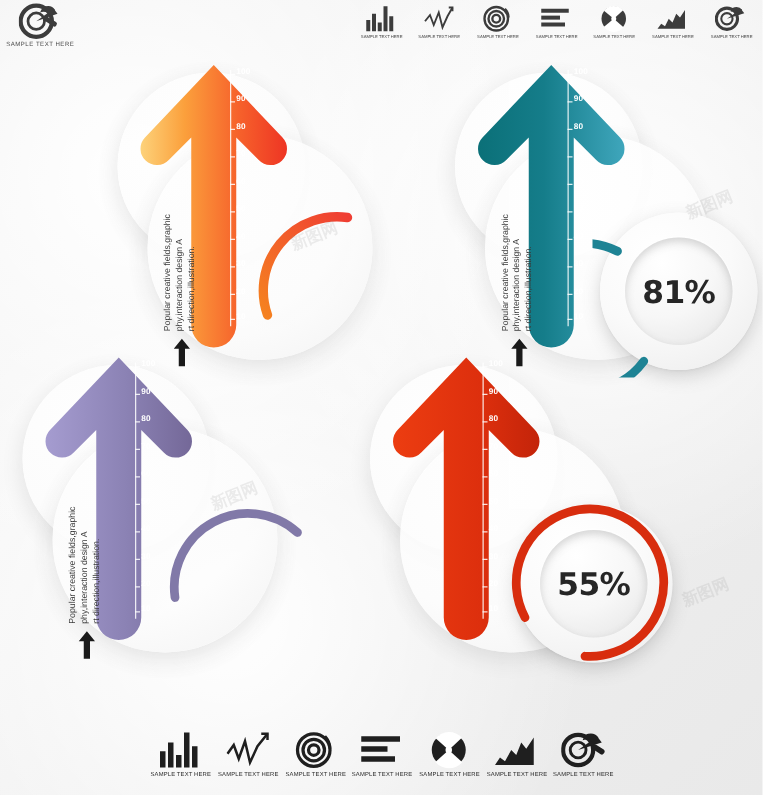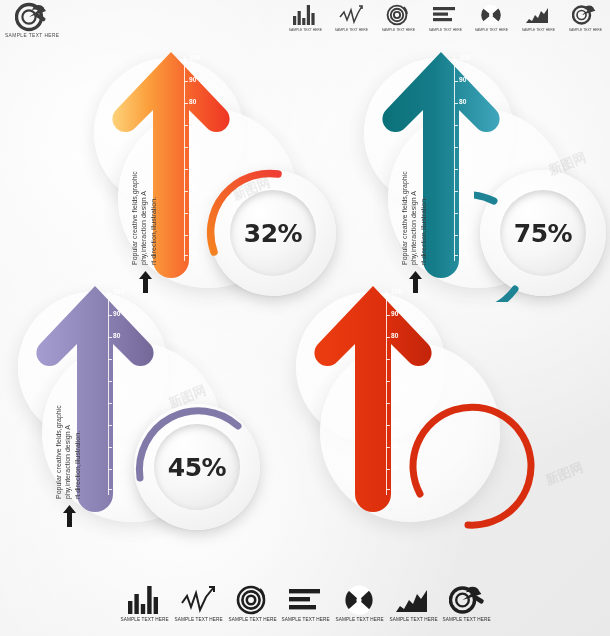--- a/index.html
+++ b/index.html
@@ -229,25 +229,20 @@
         </div>
     </div>
 
     <div class="vcap" style="left:32px;top:92px;height:125px;">Popular creative fields,graphic
 phy,interaction design A
 rt direction,illustration.</div>
     <svg class="vcap-arrow" style="left:40px;top:222px;" width="15" height="24" viewBox="0 0 15 24">
       <path d="M7.5 1 L14 9 L10 9 L10 23 L5 23 L5 9 L1 9 Z" fill="#1a1a1a"></path>
     </svg>
 
-    <div class="plate" style="left:112px;top:122px;">
-      <div class="plate-in">
-        <div class="pct">32%</div>
-      </div>
-    </div>
     <svg class="ring" style="left:106px;top:116px;" viewBox="0 0 138 138">
       <defs>
         <linearGradient id="arcOr" x1="0" y1="1" x2="1" y2="0">
           <stop offset="0%" stop-color="#f58220"></stop>
           <stop offset="100%" stop-color="#ef3e33"></stop>
         </linearGradient>
       </defs>
       <path d="M 10 88 A 59 59 0 0 1 74 10" fill="none" stroke="url(#arcOr)" stroke-width="7.5" stroke-linecap="round"></path>
     </svg>
   </div>
@@ -318,21 +313,21 @@
 
     <div class="vcap" style="left:32px;top:92px;height:125px;">Popular creative fields,graphic
 phy,interaction design A
 rt direction,illustration.</div>
     <svg class="vcap-arrow" style="left:40px;top:222px;" width="15" height="24" viewBox="0 0 15 24">
       <path d="M7.5 1 L14 9 L10 9 L10 23 L5 23 L5 9 L1 9 Z" fill="#1a1a1a"></path>
     </svg>
 
     <div class="plate" style="left:112px;top:122px;">
       <div class="plate-in">
-        <div class="pct">75%</div>
+        <div class="pct">81%</div>
       </div>
     </div>
     <svg class="ring" style="left:106px;top:116px;" viewBox="0 0 138 138">
       <path d="M 41 125 A 59 59 0 1 1 20 37" fill="none" stroke="#1e8394" stroke-width="7" stroke-linecap="round"></path>
     </svg>
   </div>
 
   <div class="unit u-bl">
     <div class="puff" style="left:-4px;top:10px;width:150px;height:150px;opacity:.95;"></div>
     <div class="puff" style="left:20px;top:60px;width:180px;height:180px;opacity:.9;"></div>
@@ -397,25 +392,20 @@
         </div>
     </div>
 
     <div class="vcap" style="left:32px;top:92px;height:125px;">Popular creative fields,graphic
 phy,interaction design A
 rt direction,illustration.</div>
     <svg class="vcap-arrow" style="left:40px;top:222px;" width="15" height="24" viewBox="0 0 15 24">
       <path d="M7.5 1 L14 9 L10 9 L10 23 L5 23 L5 9 L1 9 Z" fill="#1a1a1a"></path>
     </svg>
 
-    <div class="plate" style="left:112px;top:122px;">
-      <div class="plate-in">
-        <div class="pct">45%</div>
-      </div>
-    </div>
     <svg class="ring" style="left:106px;top:116px;" viewBox="0 0 138 138">
       <path d="M 12 80 A 59 59 0 0 1 110 28" fill="none" stroke="#8179a8" stroke-width="7" stroke-linecap="round"></path>
     </svg>
   </div>
 
   <div class="unit u-br">
     <div class="puff" style="left:-4px;top:10px;width:150px;height:150px;opacity:.95;"></div>
     <div class="puff" style="left:20px;top:60px;width:180px;height:180px;opacity:.9;"></div>
 
     <div class="arrow-wrap" style="left:8px;top:0px;">
@@ -471,20 +461,25 @@
       <div class="tickrow" style="top:179px;">
           <div class="tickline"></div>
           <div class="num">20</div>
         </div>
       <div class="tickrow" style="top:199px;">
           <div class="tickline"></div>
           <div class="num">10</div>
         </div>
     </div>
 
+    <div class="plate" style="left:112px;top:122px;">
+      <div class="plate-in">
+        <div class="pct">55%</div>
+      </div>
+    </div>
     <svg class="ring" style="left:106px;top:116px;" viewBox="0 0 138 138">
       <path d="M 14 96 A 59 59 0 1 1 62 127" fill="none" stroke="#d82d0e" stroke-width="7" stroke-linecap="round"></path>
     </svg>
   </div>
 
   <div class="boticons">
     <div class="boticon">
       <svg width="36" height="30" viewBox="0 0 36 30">
         <rect x="1" y="16" width="4.4" height="13" fill="#1f1f1f"></rect>
         <rect x="7.4" y="9" width="4.4" height="20" fill="#1f1f1f"></rect>

